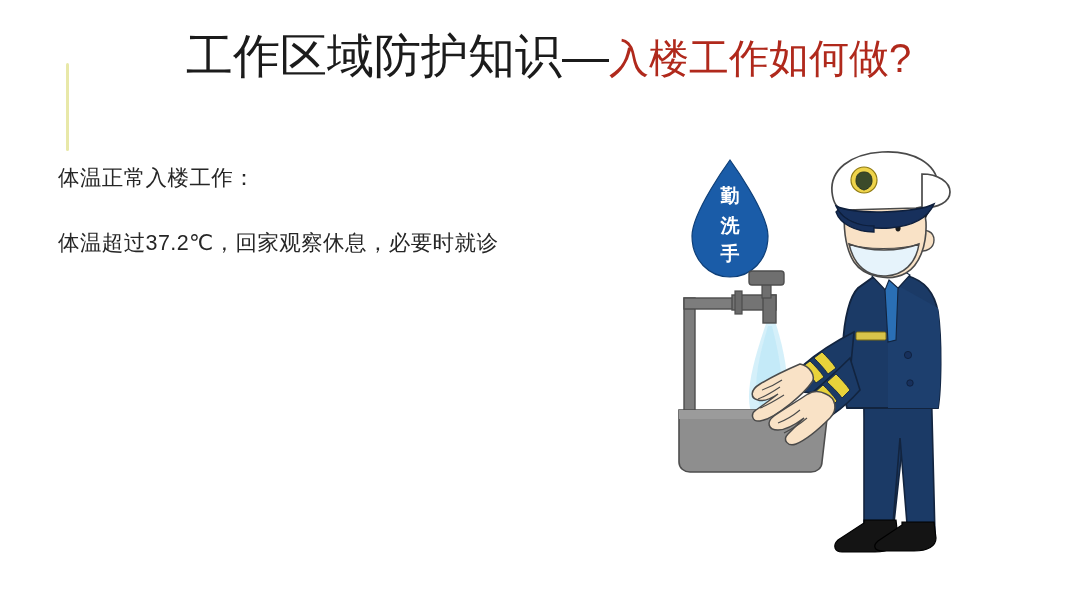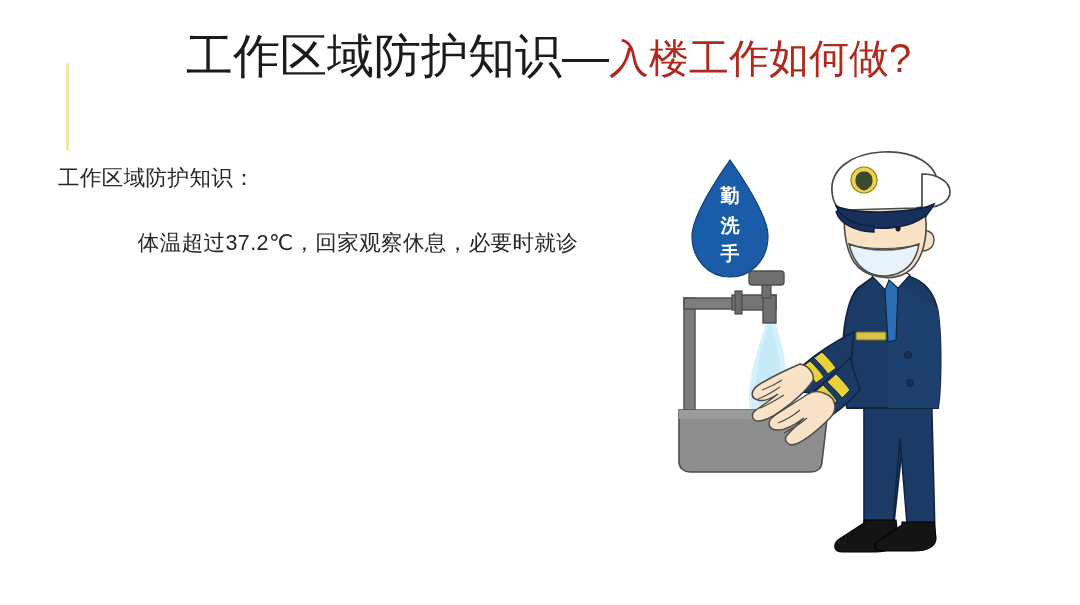--- a/index.html
+++ b/index.html
@@ -65,21 +65,21 @@
     width: 600px;
   }
   #body-copy .line {
     font-size: 21.5px;
     color: #262626;
     line-height: 1;
     margin-bottom: 43px;
     white-space: nowrap;
     letter-spacing: 0.4px;
   }
-  #body-copy .line:last-child { margin-bottom: 0; text-align: center; }
+  #body-copy .line:last-child { margin-bottom: 0; }
 
   
   #illustration {
     position: absolute;
     left: 650px;
     top: 140px;
     width: 430px;
     height: 465px;
   }
   #illustration svg { display: block; width: 430px; height: 465px; }
@@ -96,21 +96,21 @@
 
 <div id="slide">
 
   <div id="accent-bar"></div>
 
   <div id="title">
     <span class="t-main">工作区域防护知识</span><span class="t-dash">—</span><span class="t-accent">入楼工作如何做?</span>
   </div>
 
   <div id="body-copy">
-    <div class="line">工作区域防护知识：</div>
+    <div class="line">体温正常入楼工作：</div>
     <div class="line">体温超过37.2℃，回家观察休息，必要时就诊</div>
   </div>
 
   <div id="illustration">
     <svg viewBox="0 0 430 465" xmlns="http://www.w3.org/2000/svg">
 
       <g>
         <path d="M80 20 C80 20 42 72 42 96 C42 120 59 137 80 137 C101 137 118 120 118 96 C118 72 80 20 80 20 Z" fill="#1a5ca8" stroke="#0e3f78" stroke-width="1.2"></path>
       </g>
       <text class="drop-text" x="80" y="62" text-anchor="middle">勤</text>

